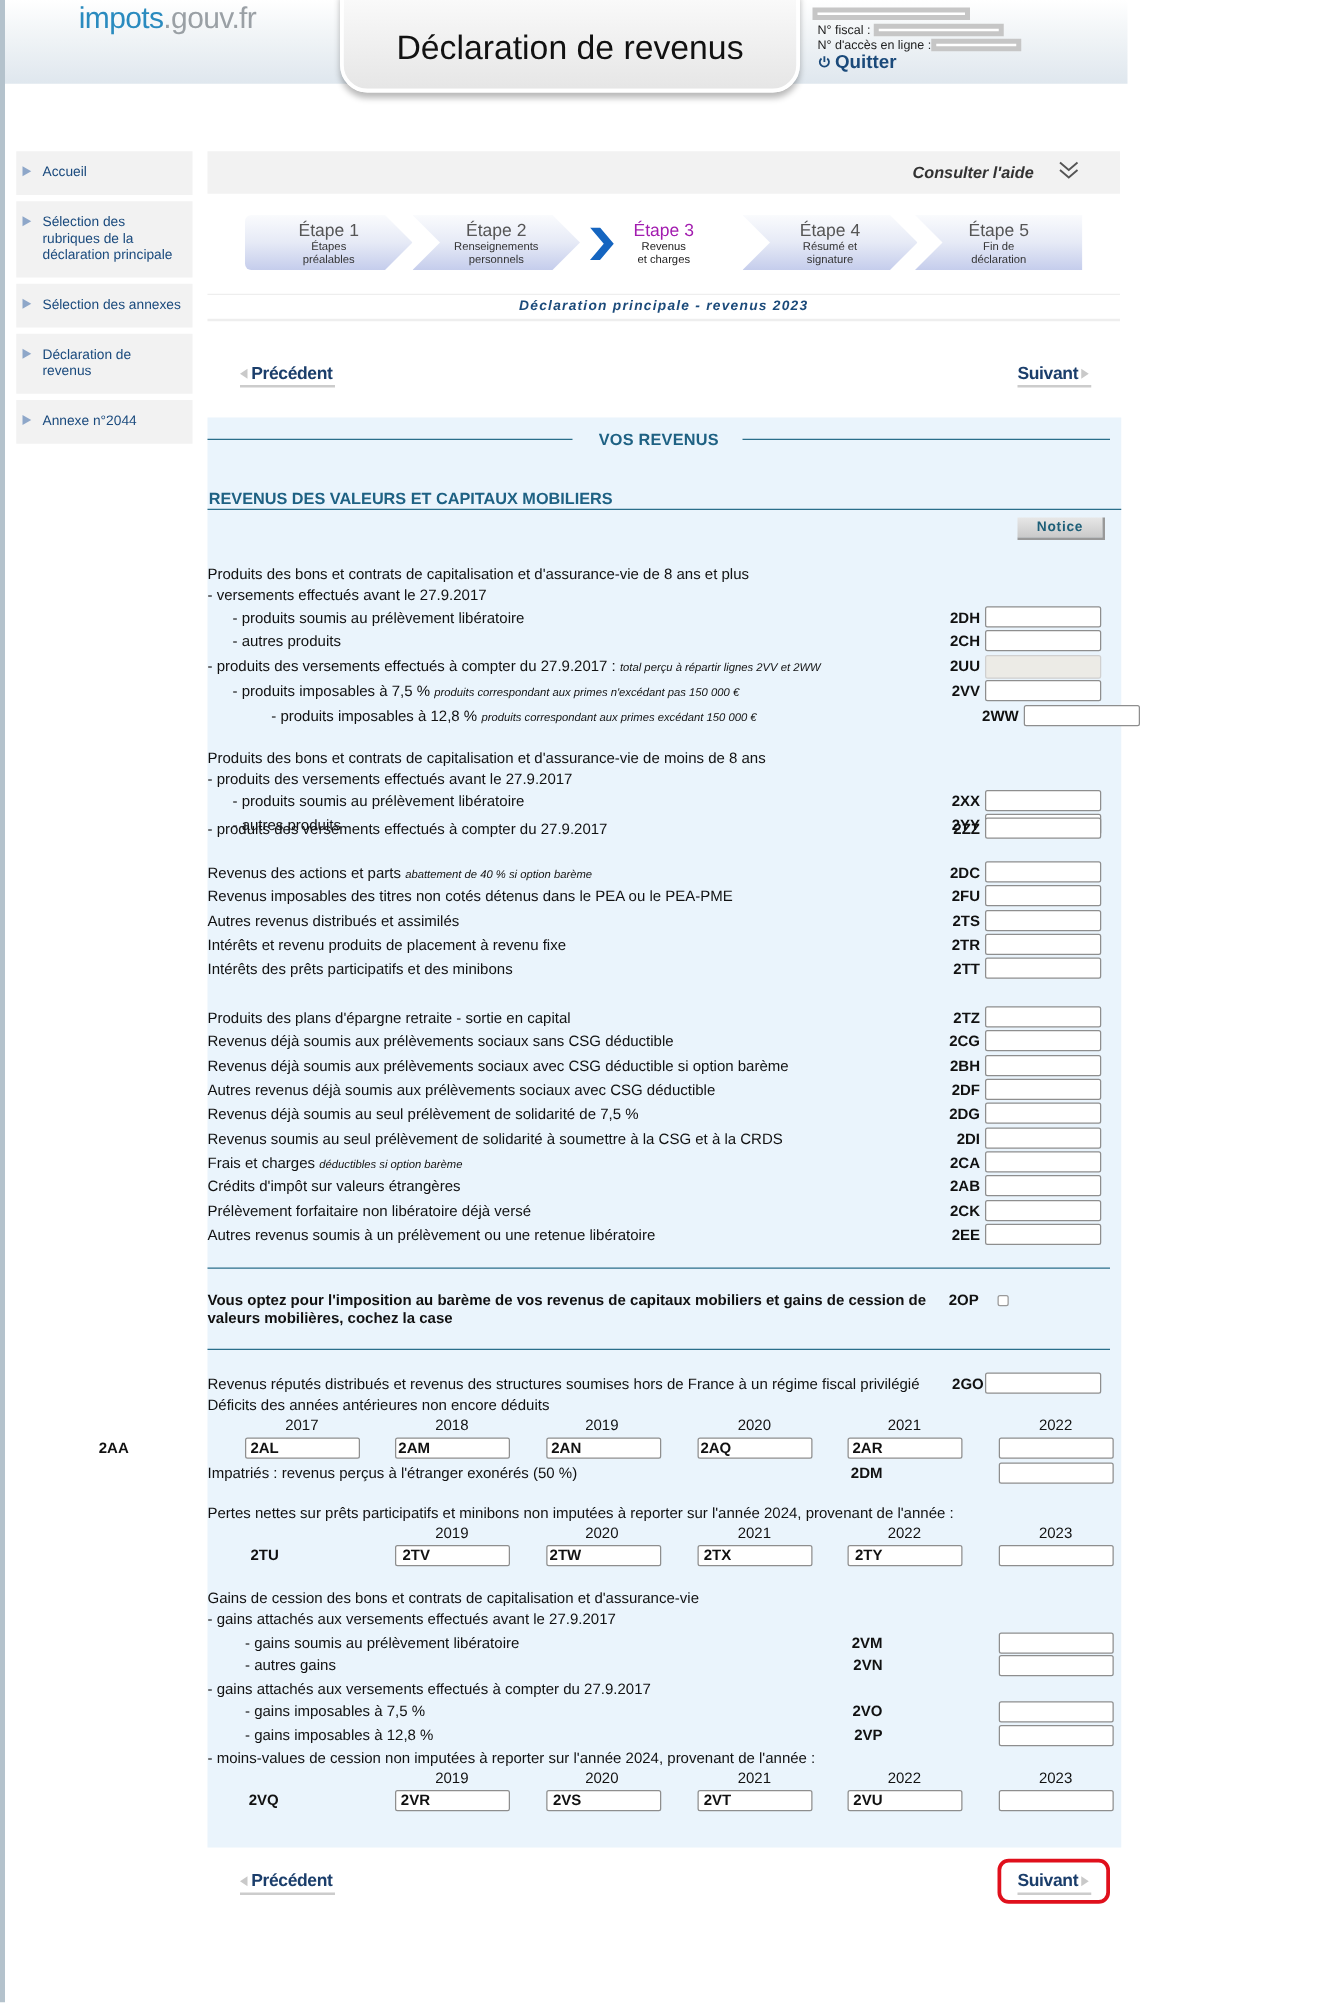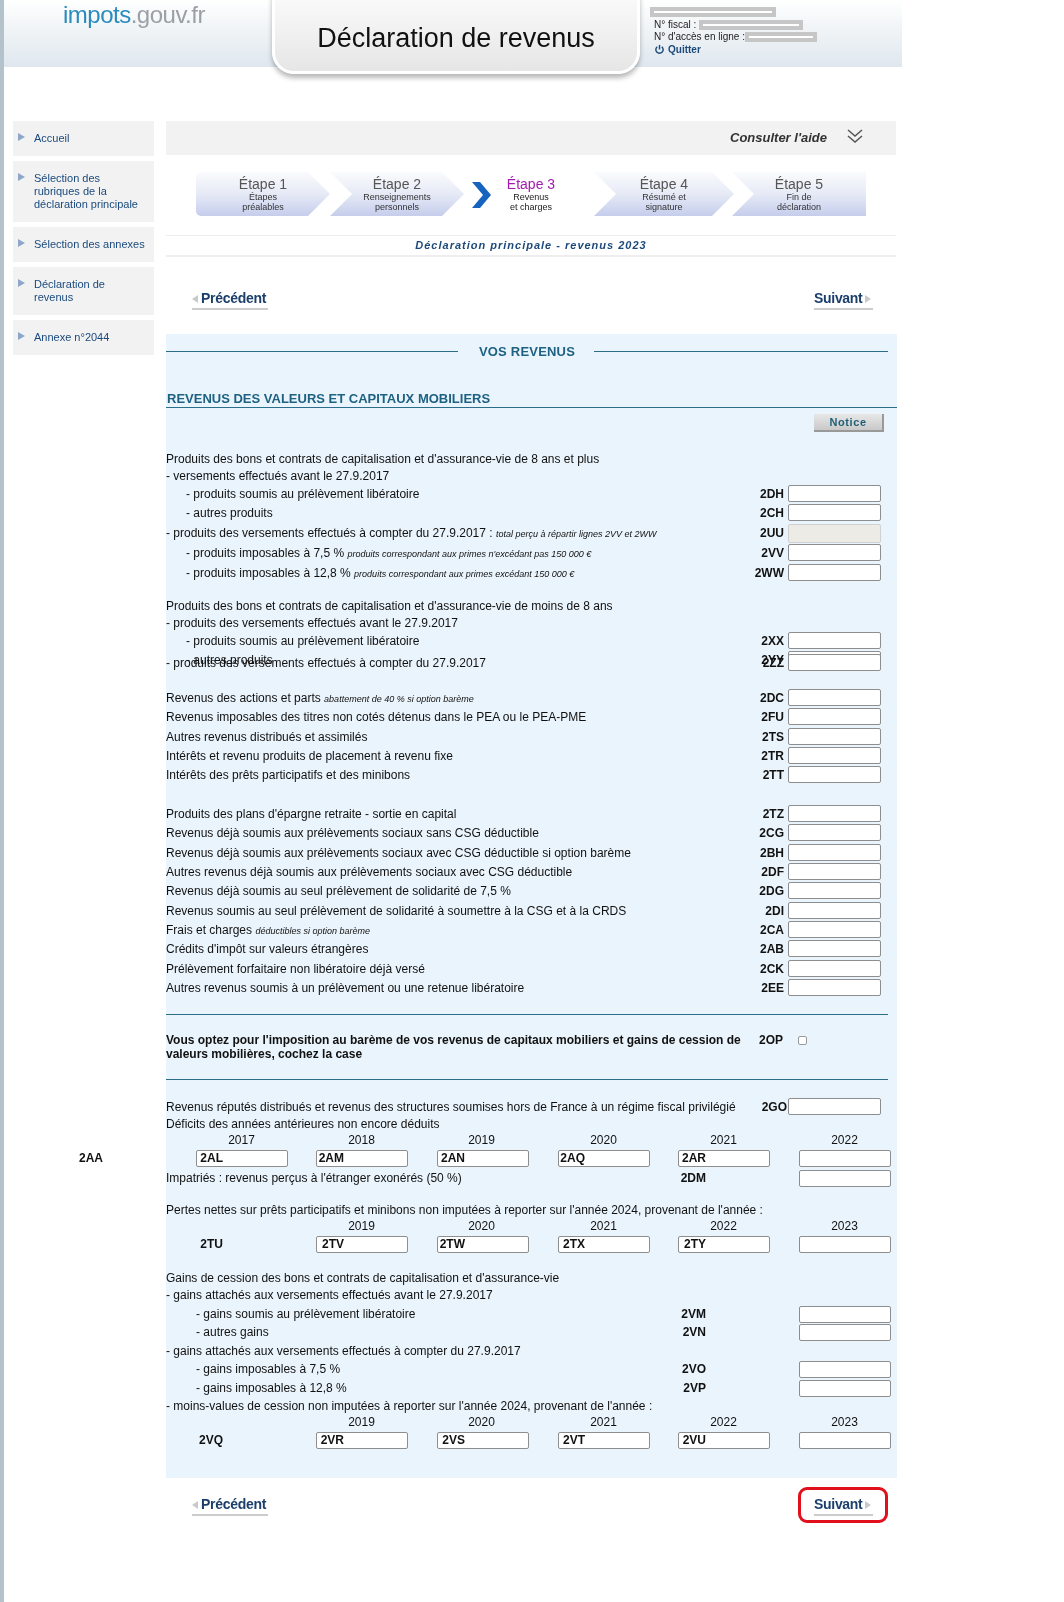--- a/index.html
+++ b/index.html
@@ -7,21 +7,21 @@
   .left-edge { position: absolute; left: 0; top: 0; width: 4px; height: 1602px; background: #b4c2cc; }
   .header { position: absolute; left: 4px; top: 0; width: 898px; height: 67px; background: linear-gradient(#fff 0%, #f3f6f8 35%, #dfe7ee 100%); }
   .logo { position: absolute; left: 59px; top: 0px; font-size: 24px; letter-spacing: -0.5px; line-height: 30px; }
   .logo .a { color: #2a8bbf; }
   .logo .b { color: #9aa0a5; }
   .title-tab { position: absolute; left: 272px; top: -6px; width: 368px; height: 80px; background: linear-gradient(#fafafa, #e6e6e6); border: 3px solid #fff; border-radius: 0 0 22px 22px; box-shadow: 0 4px 5px rgba(0,0,0,0.28); }
   .title-tab span { position: absolute; left: 0; right: 0; top: 26px; text-align: center; font-size: 27px; color: #111; }
   .userinfo { position: absolute; left: 650px; top: 6px; font-size: 10px; line-height: 12.5px; color: #222; }
   .mask { display: inline-block; background: #c6c6c6; height: 10px; vertical-align: middle; position: relative; }
   .mask::after { content: ""; position: absolute; left: 4px; right: 4px; top: 4px; height: 2px; background: #fff; }
-  .quit { color: #1b4a7a; font-weight: bold; font-size: 10px; display: flex; align-items: center; gap: 3px; cursor: pointer; }
+  .quit { color: #1b4a7a; font-weight: bold; font-size: 15px; display: flex; align-items: center; gap: 3px; cursor: pointer; }
   .quit svg { width: 11px; height: 11px; }
 
   .sidebar { position: absolute; left: 13px; top: 121px; width: 141px; }
   .side-item { background: #f2f2f2; margin-bottom: 5px; padding: 11px 8px 11px 21px; position: relative; font-size: 11px; color: #1a4a7d; line-height: 13px; cursor: pointer; }
   .side-item .tri { position: absolute; left: 5px; top: 12px; width: 0; height: 0; border-left: 7px solid #8ea7c9; border-top: 4px solid transparent; border-bottom: 4px solid transparent; }
 
   .help-bar { position: absolute; left: 166px; top: 121px; width: 730px; height: 34px; background: #f2f2f2; }
   .help-bar .lbl { position: absolute; right: 69px; top: 9px; font-size: 13px; font-style: italic; font-weight: bold; color: #333; }
   .help-bar .chev { position: absolute; right: 30px; top: 6px; width: 22px; height: 20px; }
 
@@ -181,21 +181,21 @@
   <div class="row" style="top:190px;">
       <span class="lbl"><span>- produits des versements effectués à compter du 27.9.2017 :</span> <small>total perçu à répartir lignes 2VV et 2WW</small></span>
       <span class="code">2UU</span>
       <input class="dis" disabled="" style="height: 19px;">
     </div>
   <div class="row" style="top:210px;">
       <span class="lbl i1"><span>- produits imposables à 7,5 %</span> <small>produits correspondant aux primes n'excédant pas 150 000 €</small></span>
       <span class="code">2VV</span>
       <input style="">
     </div>
-  <div class="row" style="top:230px;">
+  <div class="row" style="top:230px;margin-left:31px;">
       <span class="lbl i1"><span>- produits imposables à 12,8 %</span> <small>produits correspondant aux primes excédant 150 000 €</small></span>
       <span class="code">2WW</span>
       <input style="">
     </div>
 
   <div class="row" style="top:263px;">
       <span class="lbl">Produits des bons et contrats de capitalisation et d'assurance-vie de moins de 8 ans</span>
     </div>
   <div class="row" style="top:280px;">
       <span class="lbl">- produits des versements effectués avant le 27.9.2017</span>

